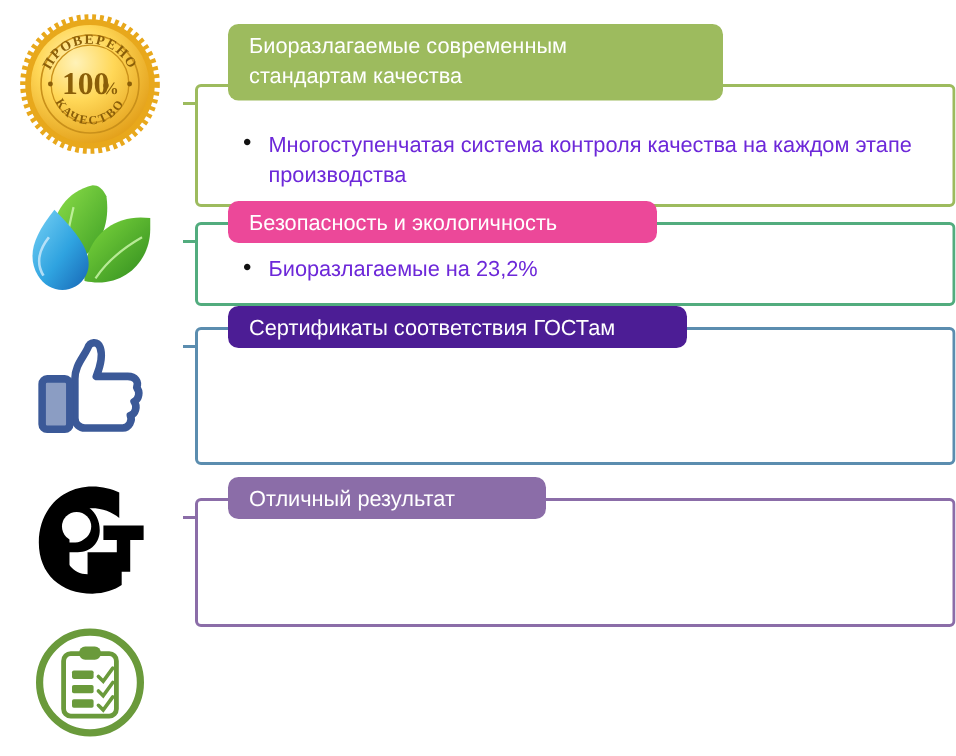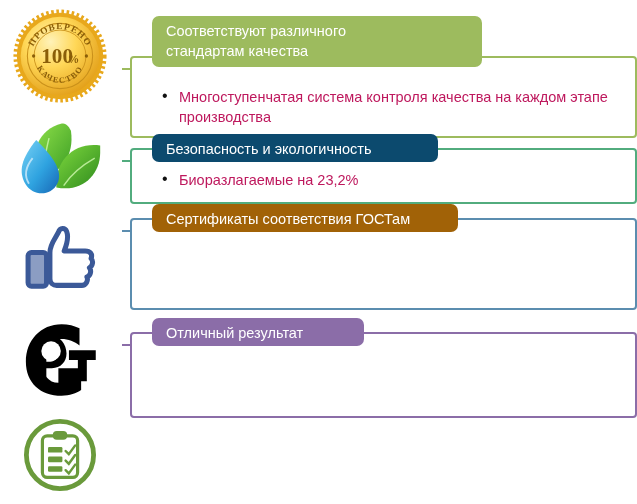--- a/index.html
+++ b/index.html
@@ -96,21 +96,21 @@
     margin: 0;
     padding: 0;
     list-style: none;
     z-index: 2;
   }
   .bullets li {
     position: relative;
     padding-left: 17px;
     font-size: 14.5px;
     line-height: 20px;
-    color: #be185d;
+    color: #6d28d9;
     margin-bottom: 2px;
   }
   .bullets li::before {
     content: "\2022";
     position: absolute;
     left: 0;
     top: -1px;
     font-size: 16px;
     color: #111111;
   }
@@ -245,40 +245,40 @@
     </svg>
   </div>
 
 </div>
 
 <div id="content-column">
 
   <section class="block" id="block-1">
     <div class="connector" style="border-top-color: rgb(157, 187, 94);"></div>
     <div class="box" style="border-color: rgb(157, 187, 94);"></div>
-    <div class="pill" style="background: rgb(157, 187, 94);">Соответствуют различного
+    <div class="pill" style="background: rgb(157, 187, 94);">Биоразлагаемые современным
 стандартам качества</div>
     <ul class="bullets">
       <li>Многоступенчатая система контроля качества на каждом этапе производства</li>
     </ul>
   </section>
 
   <section class="block" id="block-2">
     <div class="connector" style="border-top-color: rgb(82, 172, 126);"></div>
     <div class="box" style="border-color: rgb(82, 172, 126);"></div>
-    <div class="pill" style="background: #0c4a6e;">Безопасность и экологичность</div>
+    <div class="pill" style="background: #ec4899;">Безопасность и экологичность</div>
     <ul class="bullets">
       <li>Биоразлагаемые на 23,2%</li>
     </ul>
   </section>
 
   <section class="block" id="block-3">
     <div class="connector" style="border-top-color: rgb(91, 141, 175);"></div>
     <div class="box" style="border-color: rgb(91, 141, 175);"></div>
-    <div class="pill" style="background: #a16207;">Сертификаты соответствия ГОСТам</div>
+    <div class="pill" style="background: #4c1d95;">Сертификаты соответствия ГОСТам</div>
     <ul class="bullets">
     </ul>
   </section>
 
   <section class="block" id="block-4">
     <div class="connector" style="border-top-color: rgb(139, 109, 168);"></div>
     <div class="box" style="border-color: rgb(139, 109, 168);"></div>
     <div class="pill" style="background: rgb(139, 109, 168);">Отличный результат очистки</div>
     <ul class="bullets">
     </ul>

